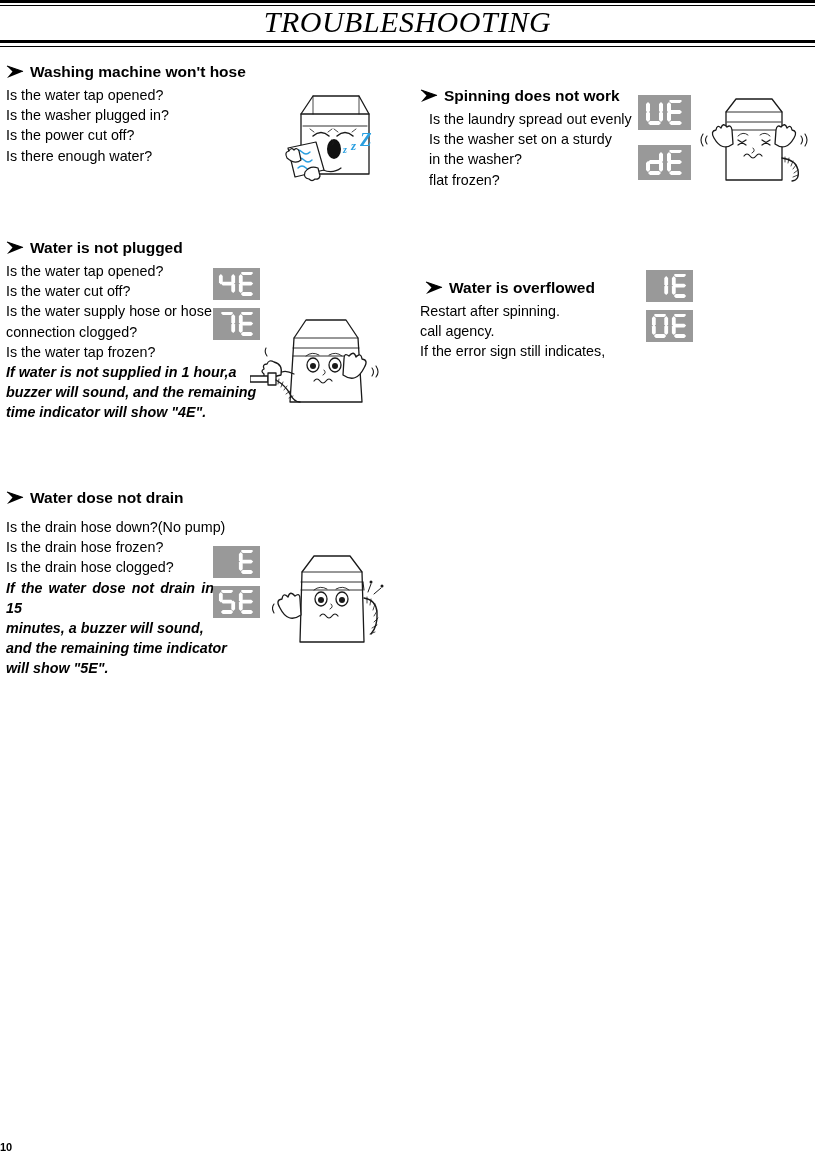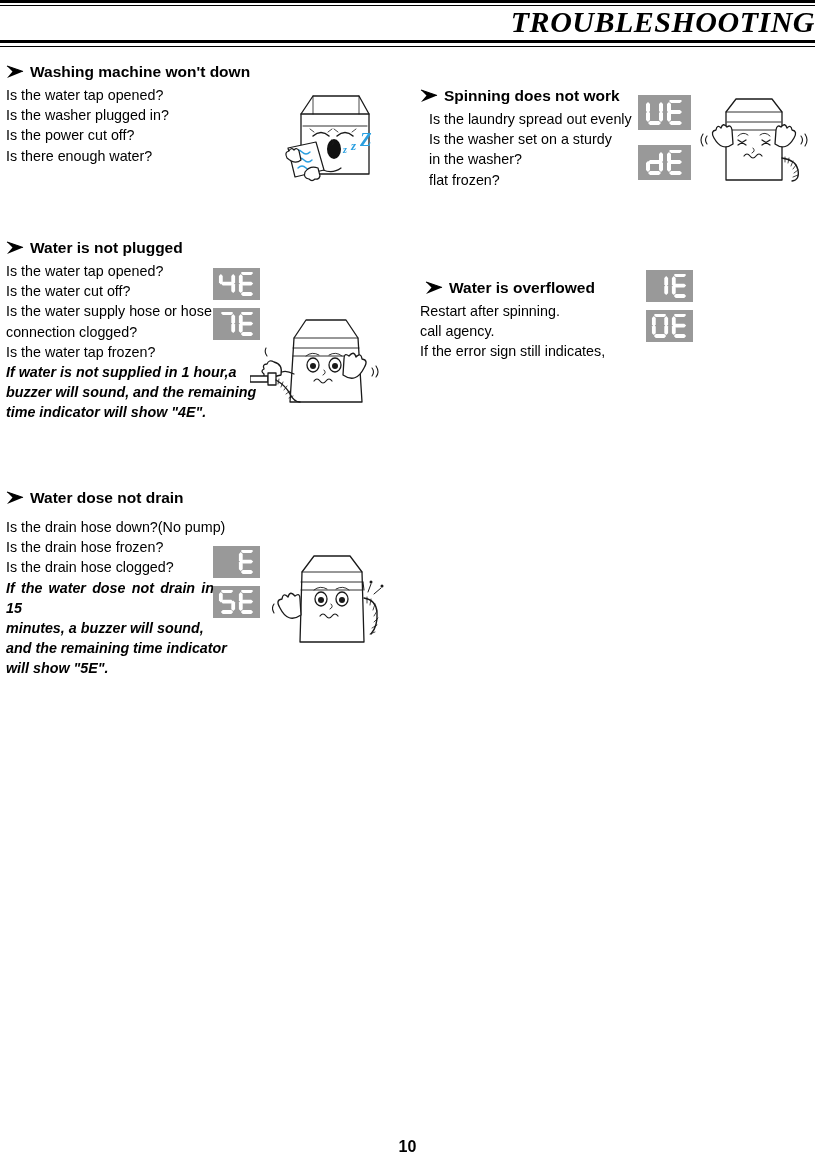--- a/index.html
+++ b/index.html
@@ -39,24 +39,24 @@
   }
   #rule-top-a  { top: 0px; }
   #rule-top-b  { top: 5px; }
   #rule-bot-a  { top: 40px; }
   #rule-bot-b  { top: 46px; }
 
   #page-title {
     position: absolute;
     left: 0; top: 4px;
     width: 815px;
-    text-align: right;
+    text-align: center;
     font-family: "Liberation Serif", serif;
     font-style: italic;
-    font-weight: 700;
+    font-weight: 400;
     font-size: 30px;
     letter-spacing: 0.5px;
     line-height: 36px;
     white-space: nowrap;
   }
 
   
   .section { position: absolute; }
 
   .section-heading {
@@ -108,22 +108,21 @@
   
   .illus { position: absolute; }
   .illus svg { display: block; }
 
   
   #page-number {
     position: absolute;
     left: 0;
     top: 1138px;
     width: 815px;
-    text-align: center;
-    font-size: 16px;
+    font-size: 11px;
     font-weight: bold;
     line-height: 18px;
   }
 </style>
 </head>
 <body>
 
 <div id="page-header">
   <div class="rule-thick" id="rule-top-a"></div>
   <div class="rule-thin" id="rule-top-b"></div>
@@ -133,21 +132,21 @@
 </div>
 
 <div class="section" style="left:6px; top:62px; width:300px;">
   <div class="section-heading">
     <span class="bullet-arrow">
       <svg viewBox="0 0 19 14" width="19" height="14" aria-hidden="true">
         <path d="M1 1 L17 6.4 L1 13 L6.5 6.6 Z" fill="#000"></path>
         <path d="M1 1 L17 6.4" stroke="#000" stroke-width="1.1" fill="none"></path>
       </svg>
     </span>
-    <span>Washing machine won't down</span>
+    <span>Washing machine won't hose</span>
   </div>
   <div class="section-lines" style="margin-top:3px;">
     <div class="ln">Is the water tap opened?</div>
     <div class="ln">Is the washer plugged in?</div>
     <div class="ln">Is the power cut off?</div>
     <div class="ln">Is there enough water?</div>
   </div>
 </div>
 
 <div class="illus" style="left:283px; top:86px;">

